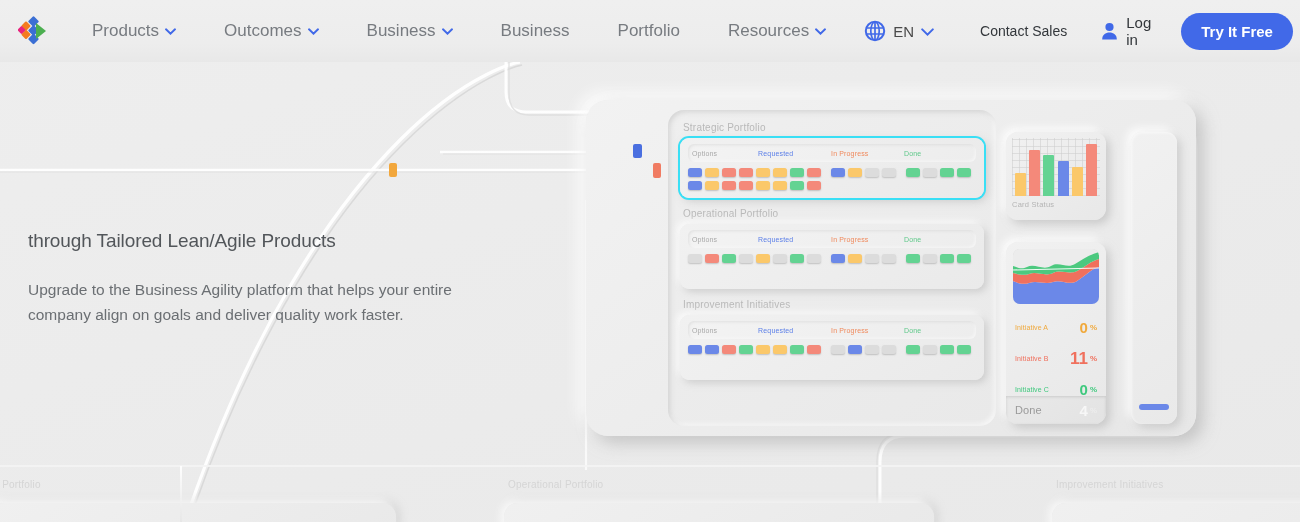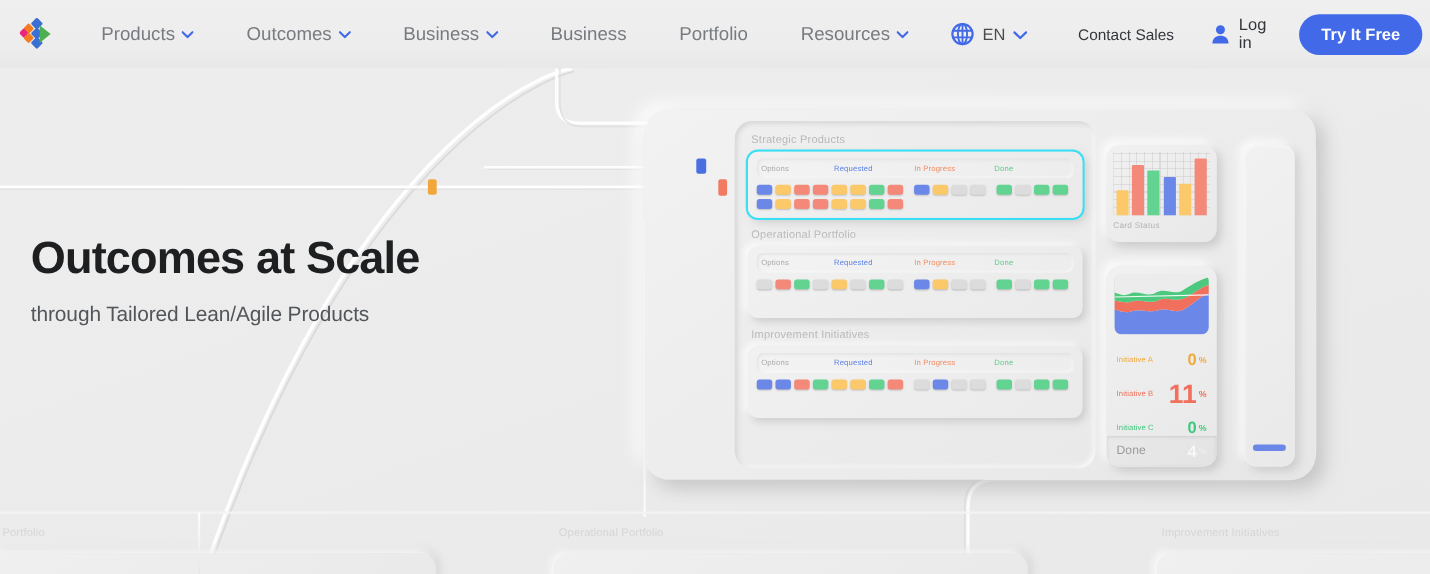--- a/index.html
+++ b/index.html
@@ -186,21 +186,21 @@
   #stat-list { margin-top: 8px; }
   .stat-row {
     display: flex; align-items: center;
     height: 31px; padding: 0 2px;
   }
   .stat-name { font-size: 7px; flex: 1; letter-spacing: .1px; }
   .stat-val { font-size: 15px; font-weight: bold; }
   .stat-pct { font-size: 8px; font-weight: bold; margin-left: 2px; }
   .stat-row.s-a .stat-name, .stat-row.s-a .stat-val, .stat-row.s-a .stat-pct { color: #f0a93c; }
   .stat-row.s-b .stat-name, .stat-row.s-b .stat-val, .stat-row.s-b .stat-pct { color: #f0705d; }
-  .stat-row.s-b .stat-val { font-size: 24px; }
+  .stat-row.s-b .stat-val { font-size: 17px; }
   .stat-row.s-c .stat-name, .stat-row.s-c .stat-val, .stat-row.s-c .stat-pct { color: #3fc97e; }
   #stat-done {
     position: absolute; left: 0; bottom: 0;
     width: 100px; height: 28px;
     display: flex; align-items: center; padding: 0 9px;
     background: linear-gradient(145deg, #e9e9e9, #e3e3e3);
     box-shadow: inset 0 1px 3px rgba(185,185,185,.6);
   }
   #stat-done .stat-name { font-size: 11px; color: #9a9a9a; }
   #stat-done .stat-val { font-size: 15px; color: #f7f7f7; }
@@ -370,30 +370,30 @@
           <path d="M1.2 17.5 C1.2 12.8 4.5 10.6 8.5 10.6 C12.5 10.6 15.8 12.8 15.8 17.5 Z" fill="#4169e8"></path>
         </svg>
       </span>
       <span id="login-label">Log in</span>
     </div>
 
     <button id="try-free">Try It Free</button>
   </div>
 
   <div id="hero">
-    <h1 id="hero-title">Outcomes at Scale</h1>
     <div id="hero-sub">through Tailored Lean/Agile Products</div>
+    <p id="hero-body">Upgrade to the Business Agility platform that helps your entire company align on goals and deliver quality work faster.</p>
   </div>
 
   <div id="graphic">
 
     <div id="board-stack">
 
       <div class="board-group">
-        <div class="board-label">Strategic Products</div>
+        <div class="board-label">Strategic Portfolio</div>
         <div class="board highlight">
           <div class="board-head">
             <span class="col-title c-options">Options</span>
             <span class="col-title c-req">Requested</span>
             <span class="col-title c-prog">In Progress</span>
             <span class="col-title c-done">Done</span>
           </div>
           <div class="lane-row">
               <div class="lane col-options">
                 <div class="card" style="background: rgb(107, 136, 232);"></div>

